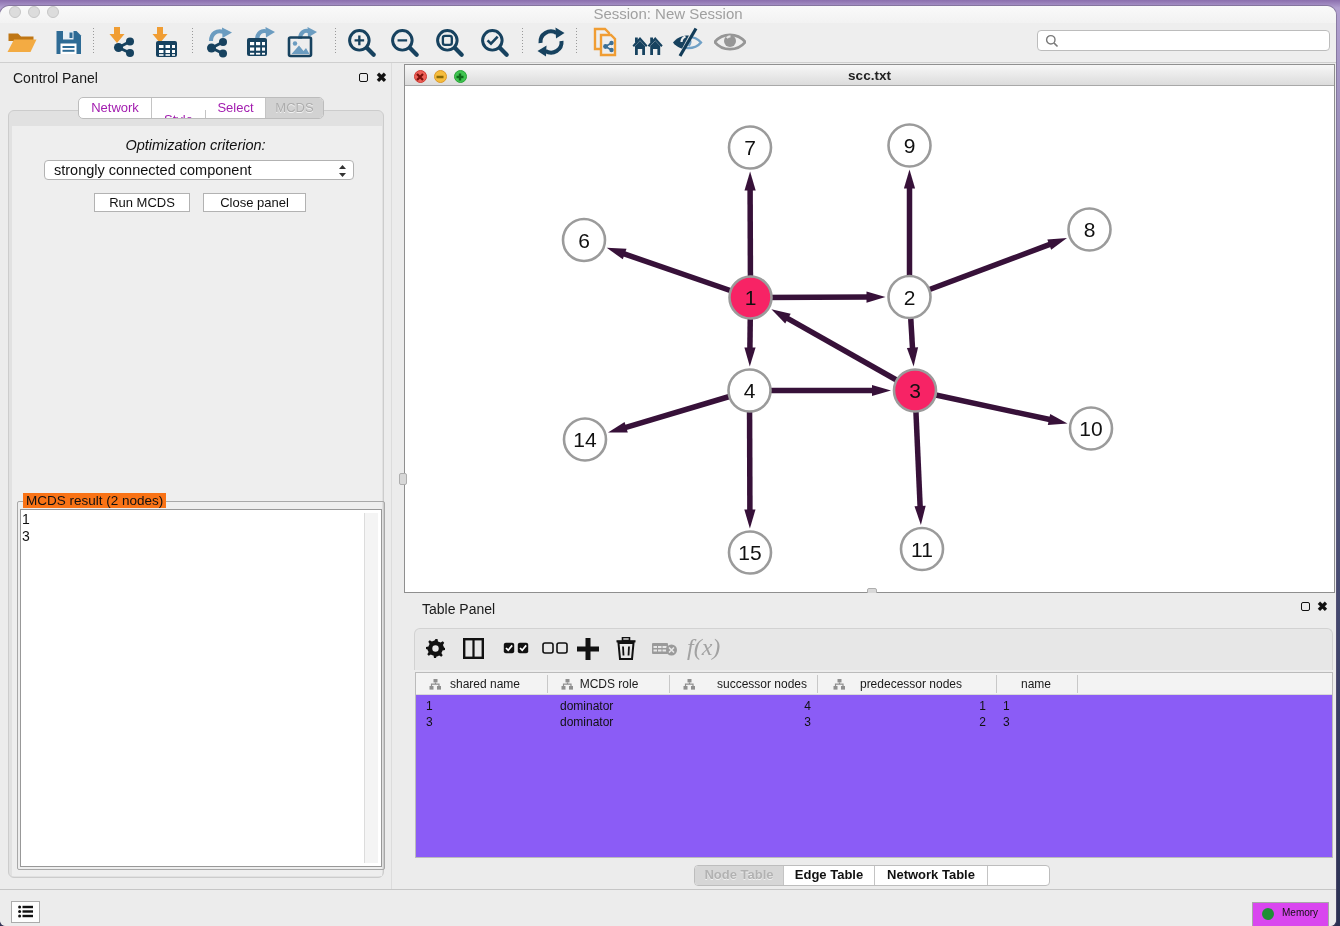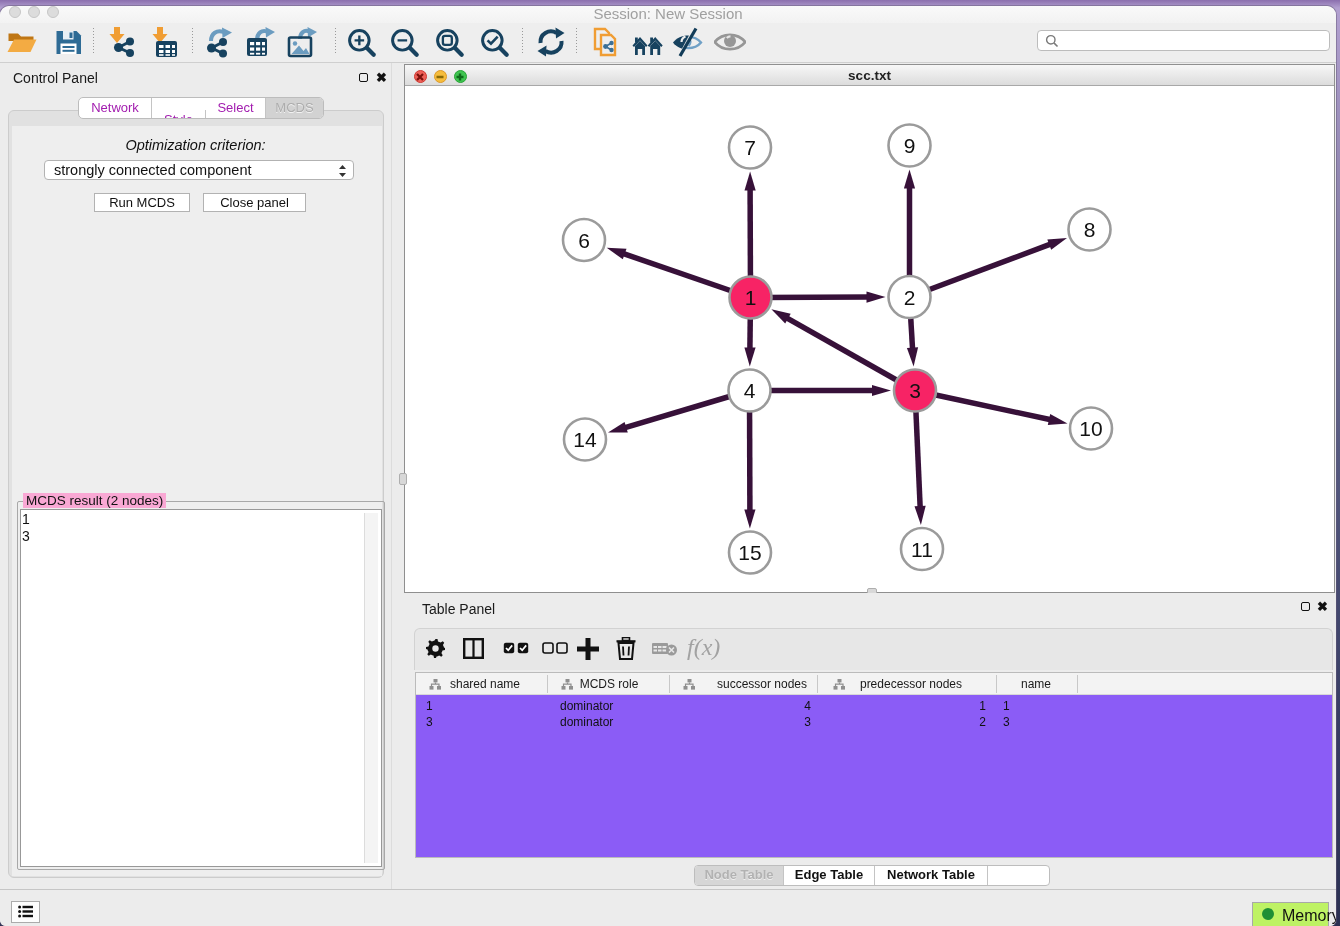--- a/index.html
+++ b/index.html
@@ -29,21 +29,21 @@
 #cp-tabs .seg{font-size:13px;color:#a21caf;text-align:center;line-height:19px;border-right:1px solid #c4c4c4;}
 #cp-tabs .seg:last-child{border-right:none;background:#d2d2d2;color:#adadad;text-shadow:0 1px 0 #f2f2f2;}
 #cp-pane{position:absolute;left:8px;top:47px;width:376px;height:768px;background:#e1e1e1;border:1px solid #cccccc;border-radius:6px;box-sizing:border-box;}
 #cp-inner{position:absolute;left:3px;top:15px;width:370px;height:750px;background:#eeeeee;}
 #opt-label{position:absolute;left:0;top:74px;width:100%;text-align:center;font-size:14.5px;color:#111;font-style:italic;}
 #dropdown{position:absolute;left:44px;top:97px;width:310px;height:20px;background:#fff;border:1px solid #b2b2b2;border-radius:4px;box-sizing:border-box;}
 #dropdown span{position:absolute;left:9px;top:1px;font-size:14.5px;color:#111;}
 .btn{position:absolute;height:19px;background:#fff;border:1px solid #b2b2b2;border-radius:0;box-sizing:border-box;font-size:13px;color:#111;text-align:center;line-height:17px;}
 
 #fs{position:absolute;left:17px;top:438px;width:366px;height:367px;border:1px solid #a8a8a8;border-radius:2px;}
-#fs-legend{position:absolute;left:5px;top:-9px;background:#f9a8d4;padding:0 3px;font-size:13.5px;color:#111;}
+#fs-legend{position:absolute;left:5px;top:-9px;background:#f97316;padding:0 3px;font-size:13.5px;color:#111;}
 #fs-text{position:absolute;left:2px;top:7px;right:2px;bottom:2px;background:#fff;border:1px solid #989898;font-size:14px;color:#111;line-height:17px;padding:1px 0 0 1px;}
 #fs-scroll{position:absolute;right:3px;top:3px;width:13px;bottom:3px;background:#f4f4f4;border-left:1px solid #dcdcdc;}
 
 #netwin{position:absolute;left:404px;top:58px;width:931px;height:529px;background:#fff;border:1px solid #8f8f8f;box-sizing:border-box;}
 #nettitle{position:absolute;left:0;top:0;width:100%;height:21px;background:linear-gradient(180deg,#f7f7f7,#dcdcdc);border-bottom:1px solid #a8a8a8;box-sizing:border-box;}
 #nettitle .t{position:absolute;top:3px;width:100%;text-align:center;font-size:13.5px;font-weight:bold;color:#222;}
 .mb{position:absolute;top:5px;width:13px;height:13px;border-radius:50%;box-sizing:border-box;}
 
 #tpanel{position:absolute;left:404px;top:587px;width:932px;height:296px;background:#ececec;}
 #tp-title{position:absolute;left:18px;top:8px;font-size:14px;color:#1a1a1a;}
@@ -55,21 +55,21 @@
 .th-label{position:absolute;top:4px;font-size:12px;color:#1a1a1a;text-align:center;}
 .td{position:absolute;font-size:12px;color:#111;}
 
 #bt-tabs{position:absolute;left:290px;top:272px;width:354px;height:19px;border:1px solid #bdbdbd;border-radius:4px;background:#fff;display:flex;overflow:hidden;}
 #bt-tabs .seg{font-size:13px;font-weight:bold;color:#111;text-align:center;line-height:18px;border-right:1px solid #c4c4c4;box-sizing:border-box;}
 #bt-tabs .seg:first-child{background:#d6d6d6;color:#b2b2b2;text-shadow:0 1px 0 #f0f0f0;border-right:1px solid #c4c4c4;}
 #bt-tabs .seg:last-child{border-right:none;}
 
 #statusbar{position:absolute;left:0;top:883px;width:100%;height:43px;background:#ececec;border-top:1px solid #c6c6c6;}
 #list-btn{position:absolute;left:11px;top:11px;width:27px;height:20px;background:#fdfdfd;border:1px solid #ababab;}
-#mem-btn{position:absolute;right:7px;top:12px;width:75px;height:23px;background:#bef264;border:1px solid #a8a8a8;font-size:16px;color:#111;}
+#mem-btn{position:absolute;right:7px;top:12px;width:75px;height:23px;background:#d946ef;border:1px solid #a8a8a8;font-size:10px;color:#111;}
 #mem-btn .dot{position:absolute;left:9px;top:5px;width:12px;height:12px;border-radius:50%;background:#1e8f35;}
 #mem-btn .txt{position:absolute;left:29px;top:4px;}
 </style>
 </head>
 <body>
 <div id="win">
   <div id="titlebar">
     <div class="tl" style="left:9px;"></div>
     <div class="tl" style="left:28px;"></div>
     <div class="tl" style="left:47px;"></div>

